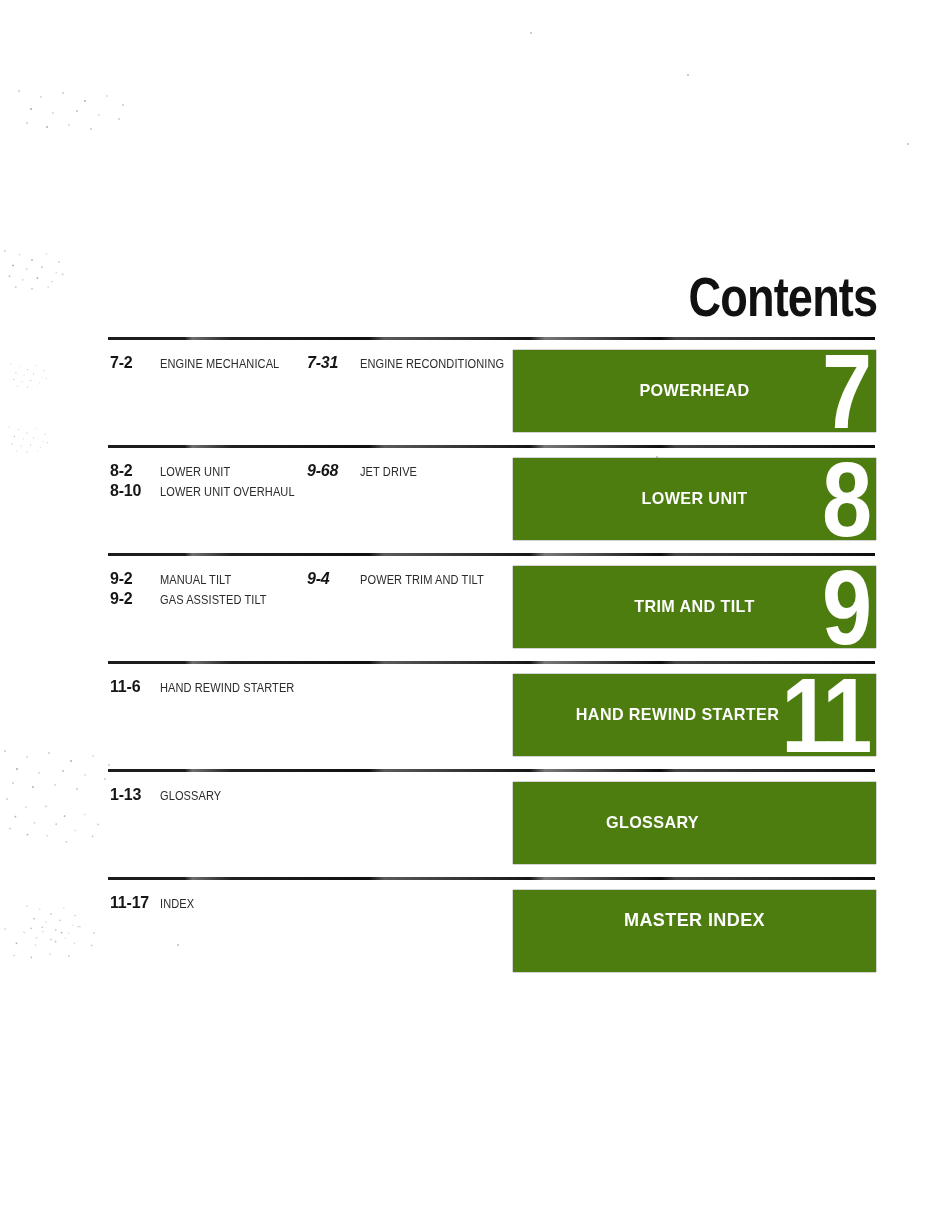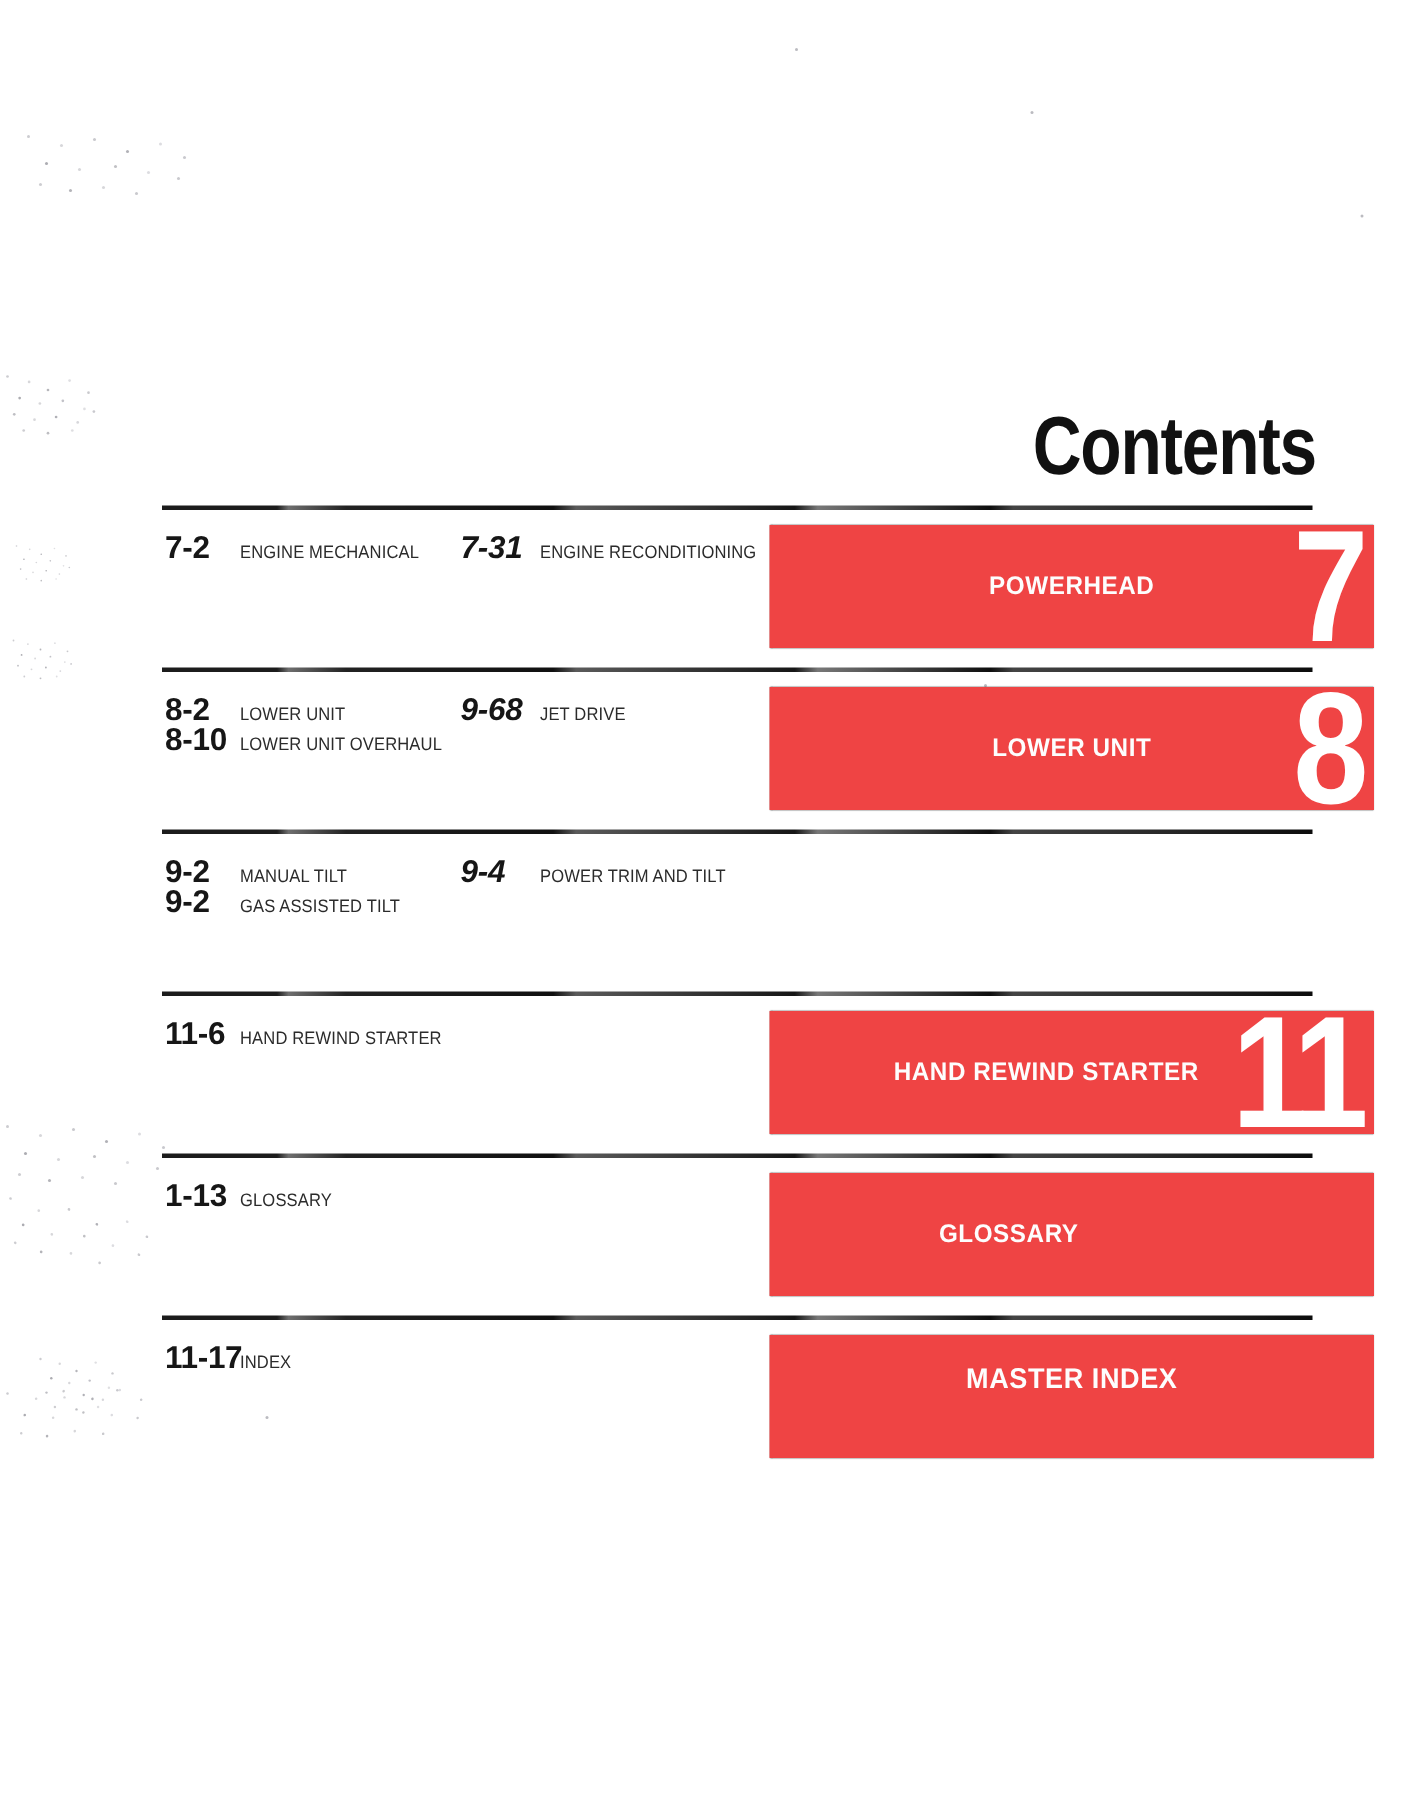--- a/index.html
+++ b/index.html
@@ -19,30 +19,30 @@
   .row{position:relative;height:108px;}
   .row:nth-child(6){height:111px;}
   .row:nth-child(7){height:107px;}
   .rule{
     position:absolute;left:0;top:0;width:767px;height:3px;
     background:linear-gradient(90deg,#1c1c1c 0%,#1c1c1c 10%,#6e6e6e 11%,#222 16%,#101010 34%,#5a5a5a 36%,#161616 55%,#777 57%,#0e0e0e 72%,#444 74%,#0c0c0c 100%);
   }
   .colA{position:absolute;left:2px;top:17px;}
   .colB{position:absolute;left:199px;top:17px;}
   .line{display:flex;align-items:baseline;height:20px;white-space:nowrap;}
-  .pnum{font-weight:bold;font-size:21px;width:50px;flex:none;color:#161616;letter-spacing:-0.2px;}
+  .pnum{font-weight:bold;font-size:16px;width:50px;flex:none;color:#161616;letter-spacing:-0.2px;}
   .colB .pnum{width:53px;font-style:italic;}
   .ptitle{
     font-size:12px;color:#2b2b2b;letter-spacing:0.1px;
     transform:scaleX(0.92);transform-origin:0 50%;
   }
   
   .banner{
     position:absolute;left:405px;top:13px;width:363px;height:82px;
-    background:#ef4444;box-shadow:0 0 1px #000;padding-left:40px;
+    background:#4d7c0f;box-shadow:0 0 1px #000;
   }
   .banner-title{
     position:absolute;left:0;right:0;top:50%;
     transform:translateY(-50%) scaleX(0.95);
     text-align:center;color:#fdfdfd;font-weight:bold;font-size:17px;letter-spacing:0.4px;
     white-space:nowrap;
   }
   .row:nth-child(4) .banner-title{transform:translateY(-50%) translateX(-17px) scaleX(0.95);}
   .row:nth-child(5) .banner-title{transform:translateY(-50%) translateX(-42px) scaleX(0.95);}
   .row:nth-child(6) .banner-title,
@@ -156,20 +156,24 @@
           <span class="pnum">9-2</span>
           <span class="ptitle">GAS ASSISTED TILT</span>
         </div>
       </div>
       <div class="colB">
         <div class="line">
           <span class="pnum">9-4</span>
           <span class="ptitle">POWER TRIM AND TILT</span>
         </div>
       </div>
+      <div class="banner">
+        <span class="banner-title">TRIM AND TILT</span>
+        <span class="banner-num">9</span>
+      </div>
     </section>
 
 
     <section class="row">
       <div class="rule"></div>
       <div class="colA">
         <div class="line">
           <span class="pnum">11-6</span>
           <span class="ptitle">HAND REWIND STARTER</span>
         </div>

